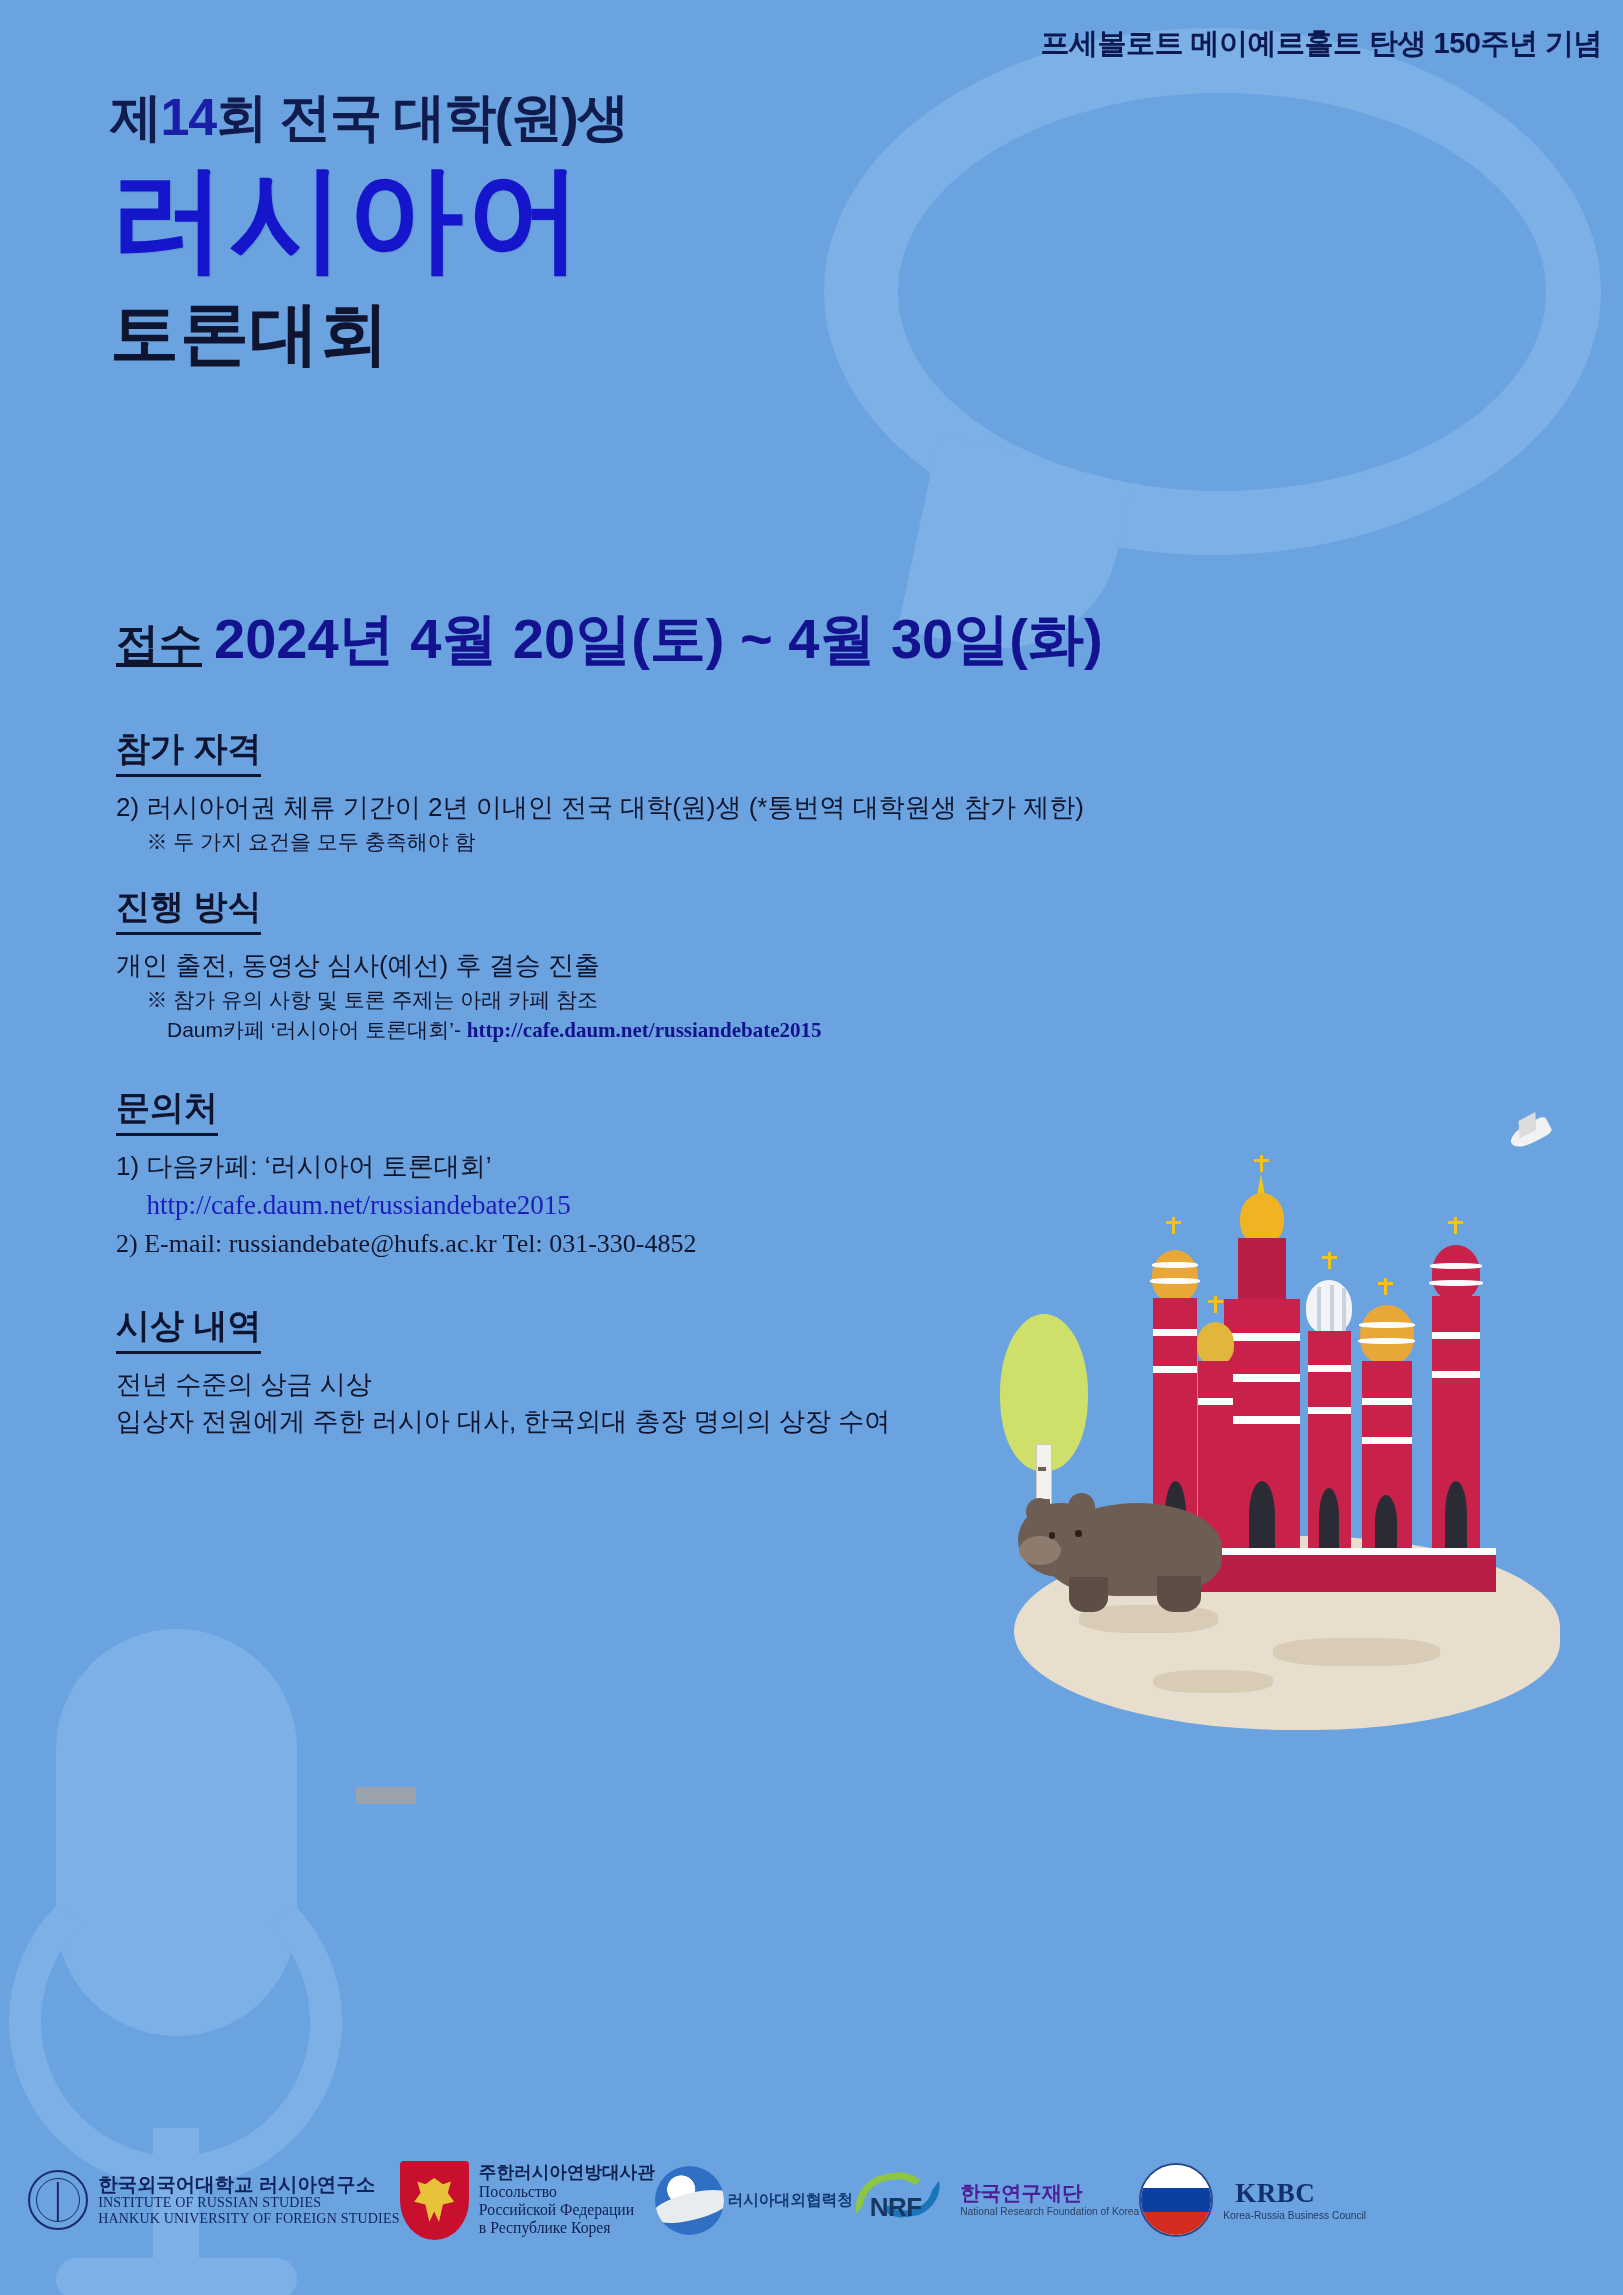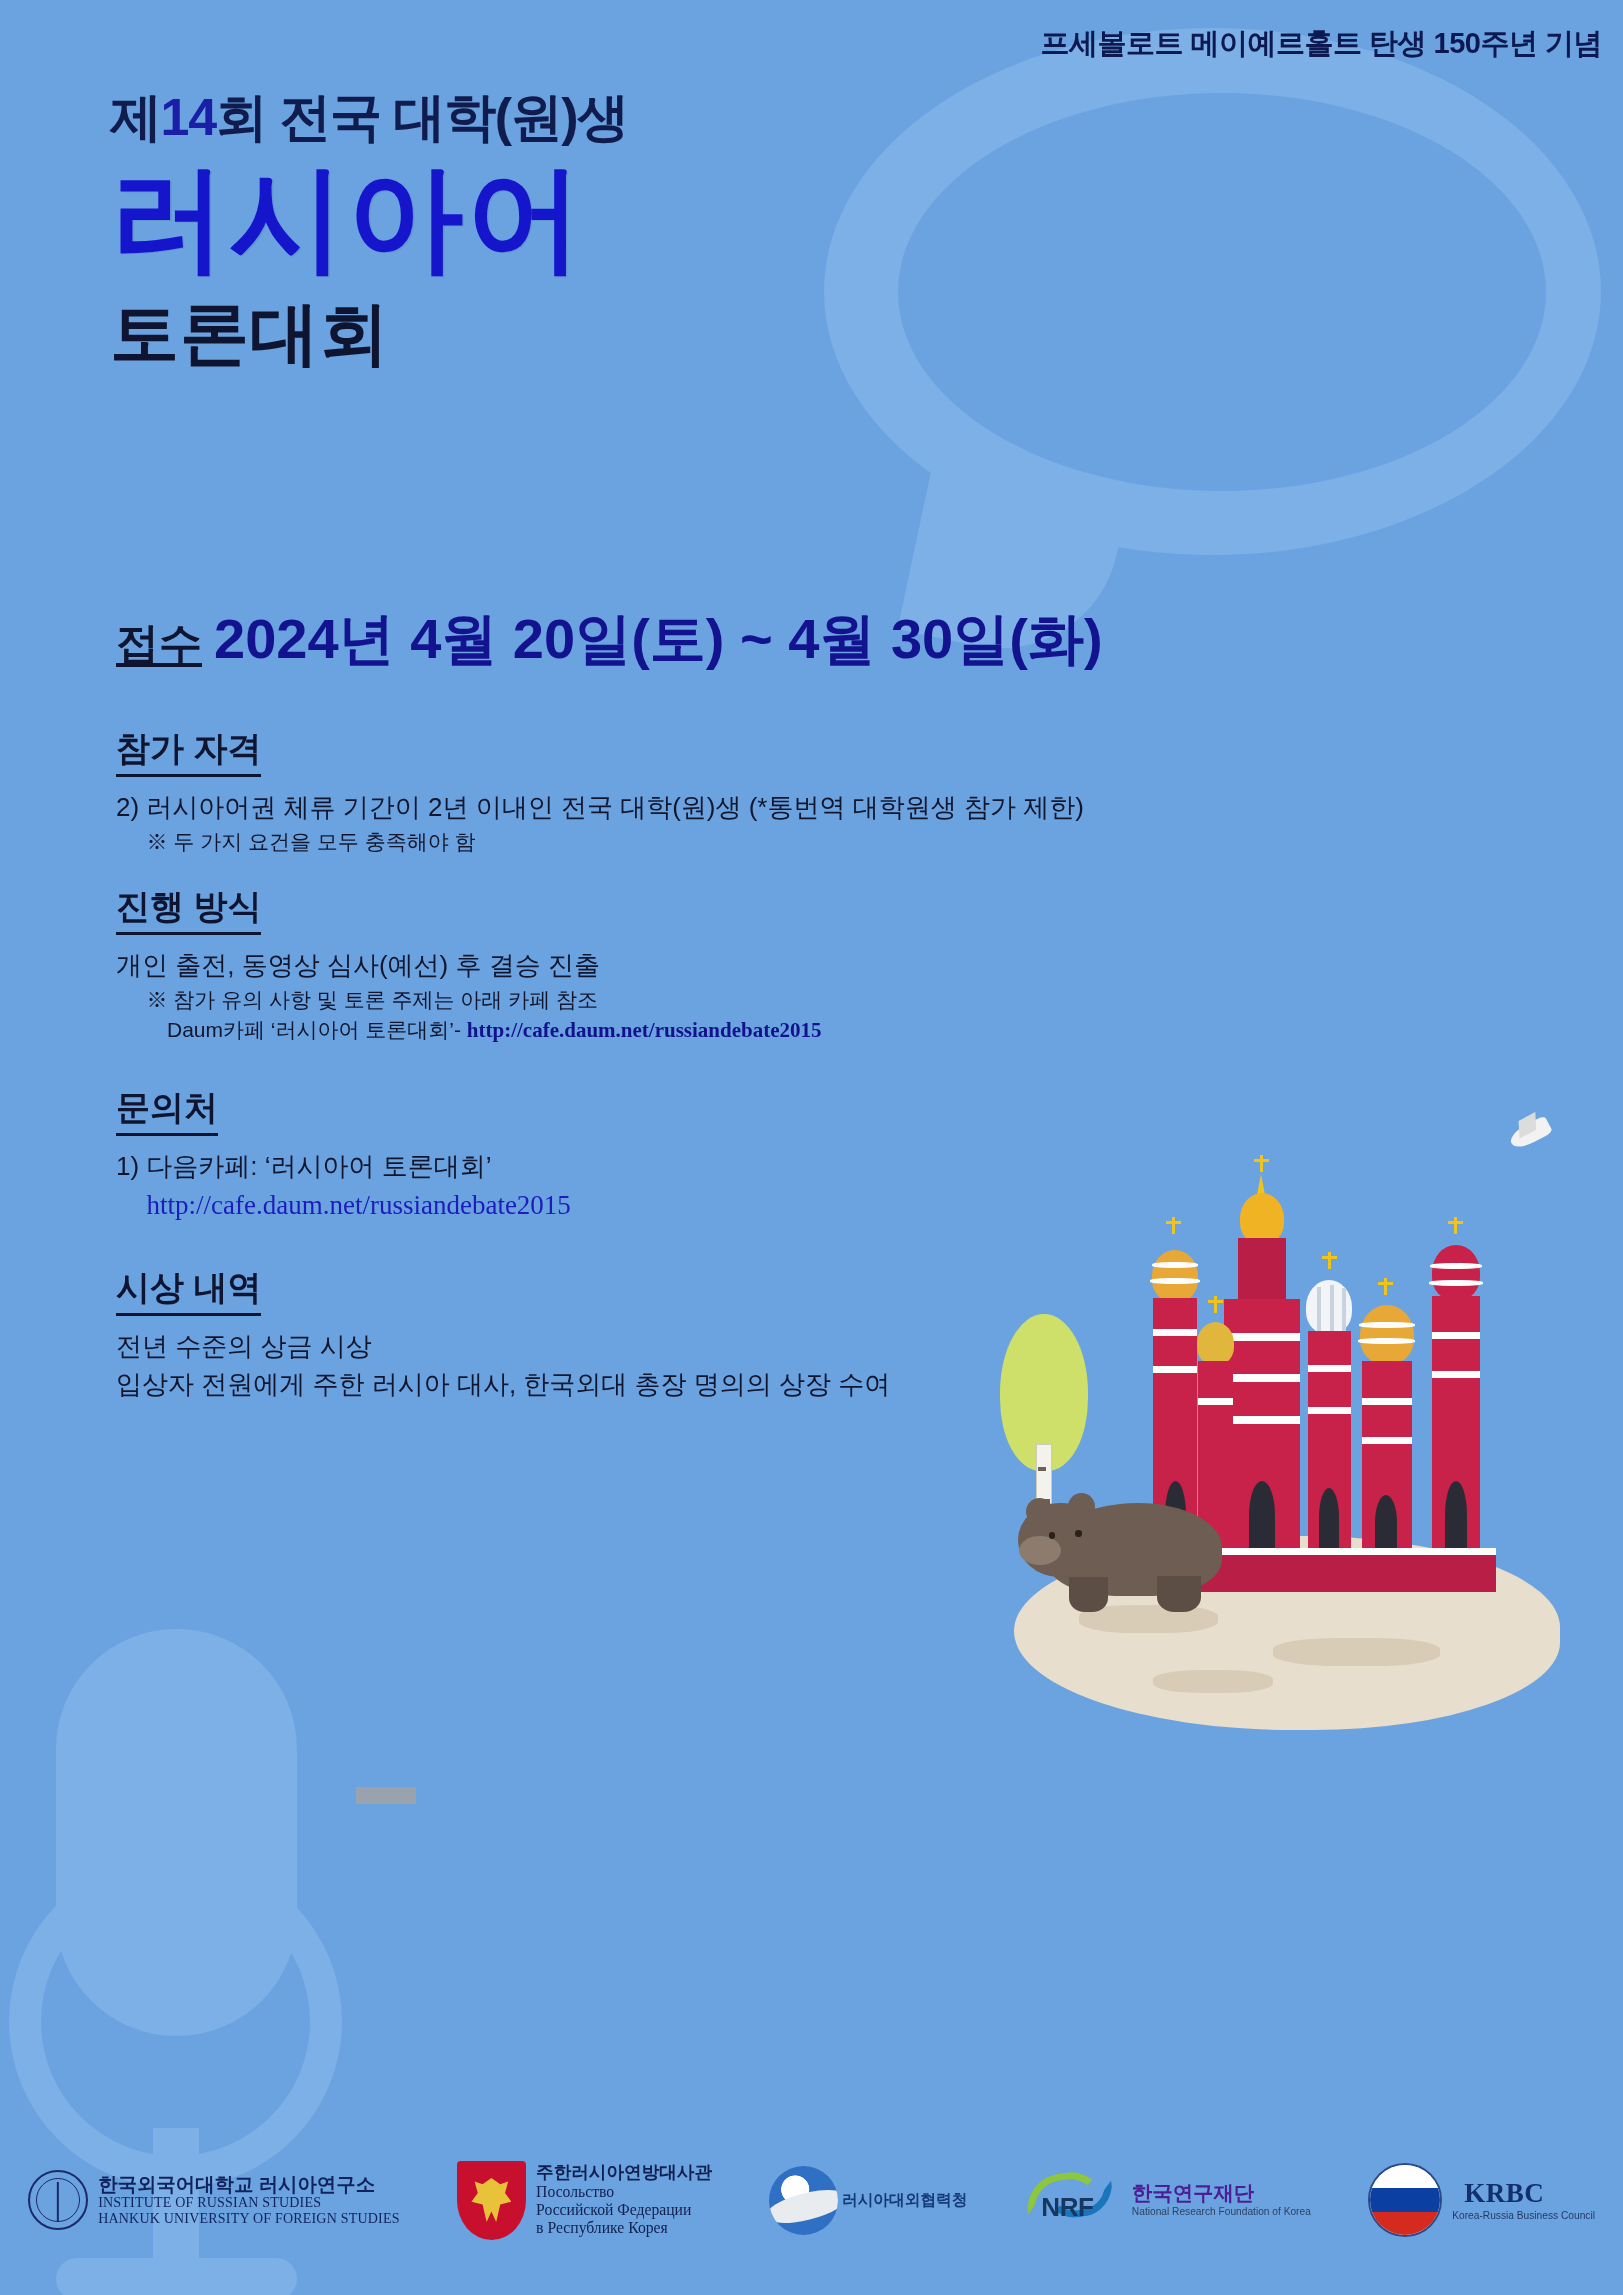--- a/index.html
+++ b/index.html
@@ -290,21 +290,20 @@
   }
 
   
   .footer {
     position: absolute;
     left: 0; bottom: 18.5px;
     width: 1623px;
     height: 153px;
     display: flex;
     align-items: center;
-    justify-content: space-between;
     padding: 0 28px;
   }
   .logo { display: flex; align-items: center; gap: 10.2px; }
   .logo-txt { line-height: 1.16; }
 
   .irs-seal {
     width: 60px; height: 60px;
     border-radius: 50%;
     border: 2.3px solid #1b2a6b;
     background: #6aa3e0;
@@ -464,20 +463,21 @@
       <span>Daum카페 ‘러시아어 토론대회’-</span>
       <span class="url">http://cafe.daum.net/russiandebate2015</span>
     </div>
   </div>
 
 
   <div class="section sec-gap-lg">
     <div class="sec-head">문의처</div>
     <div class="body-line">1) 다음카페: ‘러시아어 토론대회’</div>
     <div class="body-line url-serif indent1">http://cafe.daum.net/russiandebate2015</div>
+    <div class="body-line serif">2) E-mail: russiandebate@hufs.ac.kr    Tel: 031-330-4852</div>
   </div>
 
   <div class="section">
     <div class="sec-head">시상 내역</div>
     <div class="body-line">전년 수준의 상금 시상</div>
     <div class="body-line">입상자 전원에게 주한 러시아 대사, 한국외대 총장 명의의 상장 수여</div>
   </div>
 
 </div>
 

